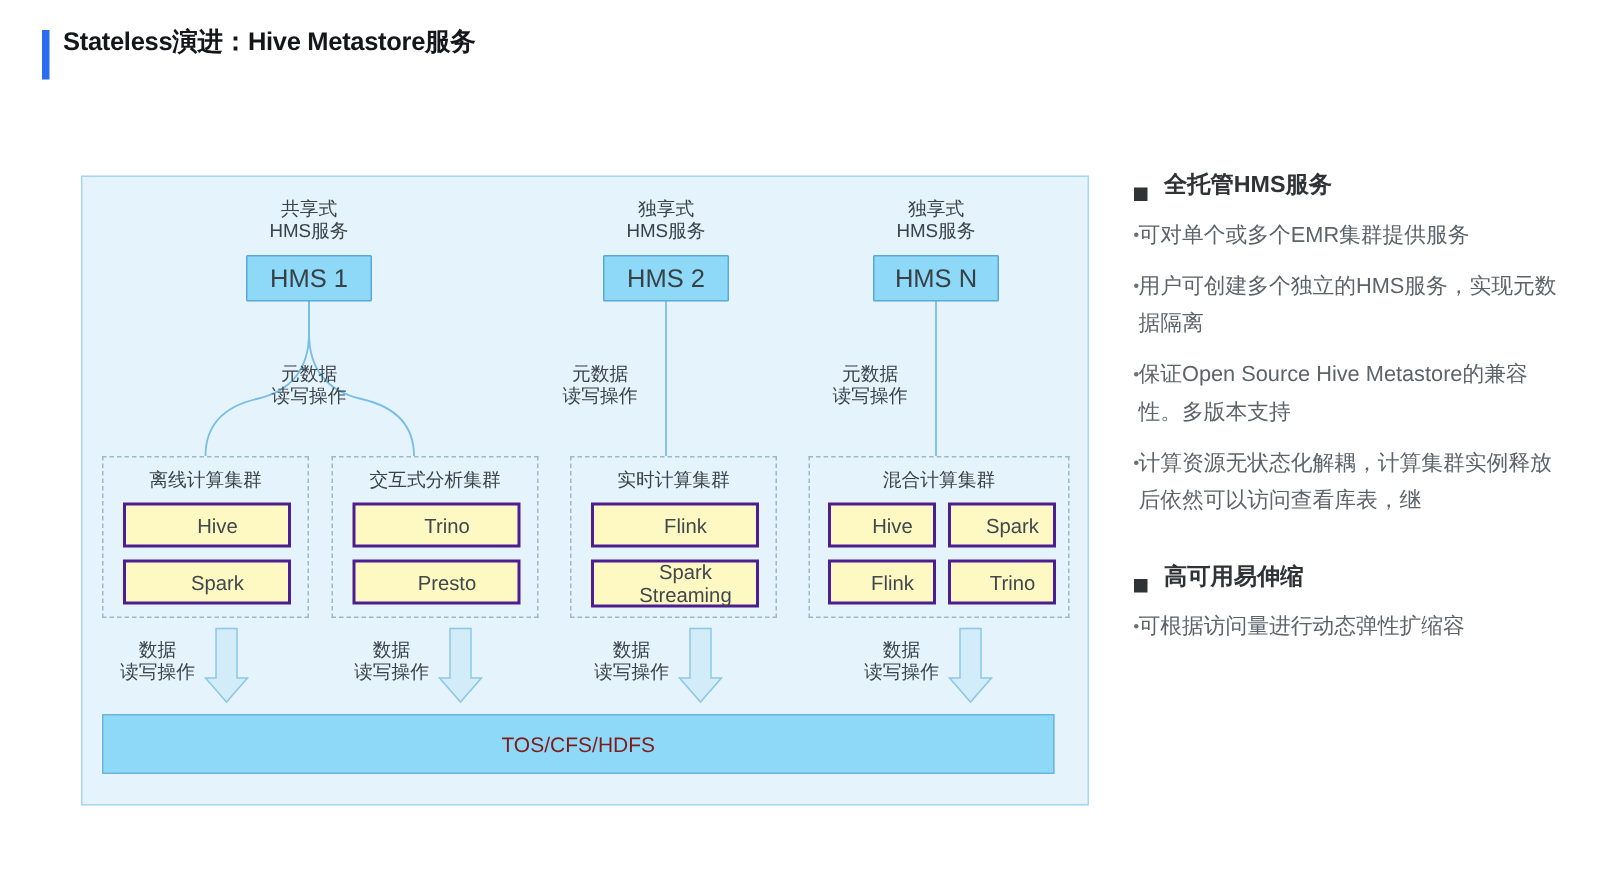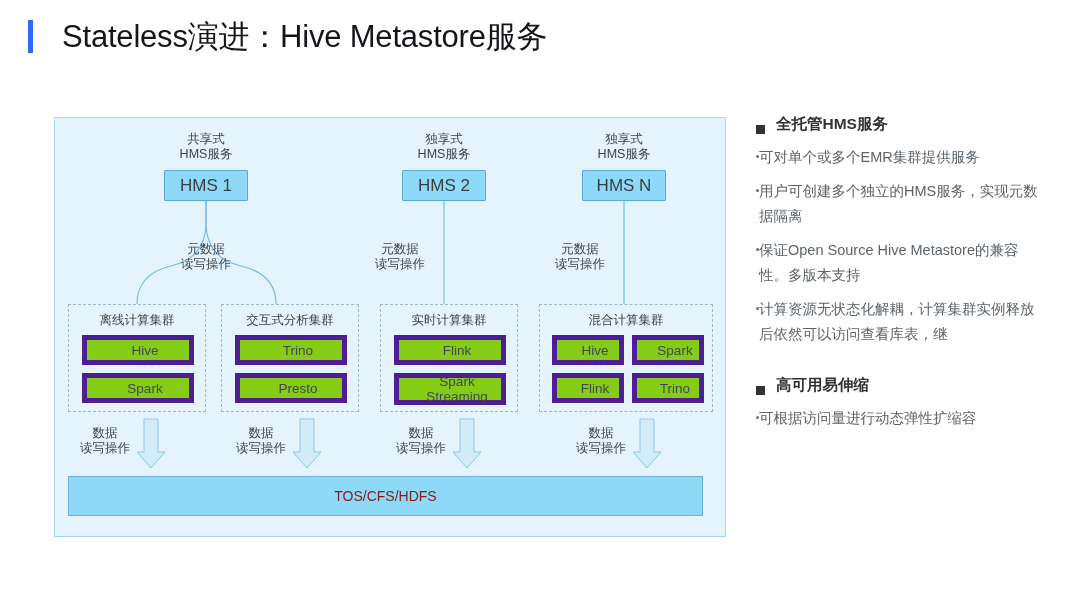--- a/index.html
+++ b/index.html
@@ -24,26 +24,25 @@
   }
   #title-accent {
     position: absolute;
     left: 28px; top: 20px;
     width: 5px; height: 33px;
     background: #2b6cf0;
   }
   #page-title {
     position: absolute;
     left: 42px; top: 16px;
-    font-size: 31px;
-    font-weight: normal;
+    font-size: 17px;
+    font-weight: bold;
     color: #15161a;
     letter-spacing: -0.2px;
     white-space: nowrap;
-    margin-left: 20px;
   }
   #brand {
     position: absolute;
     right: 30px; top: 22px;
     display: flex;
     align-items: center;
     gap: 9px;
   }
   #brand-name {
     font-size: 21px;
@@ -92,22 +91,22 @@
   }
   .cluster-title {
     position: absolute;
     left: 0; right: 0; top: 7px;
     text-align: center;
     font-size: 12.5px;
     color: #3b4348;
   }
   .engine {
     position: absolute;
-    background: #84cc16;
-    border: 5px solid #4c1d95;
+    background: #fef9c3;
+    border: 2px solid #4c1d95;
     box-sizing: border-box;
     display: flex;
     align-items: center;
     justify-content: center;
     text-align: center;
     font-size: 13.5px;
     color: #41484d;
     line-height: 15px;
     white-space: pre-line;
     padding-left: 14px;

